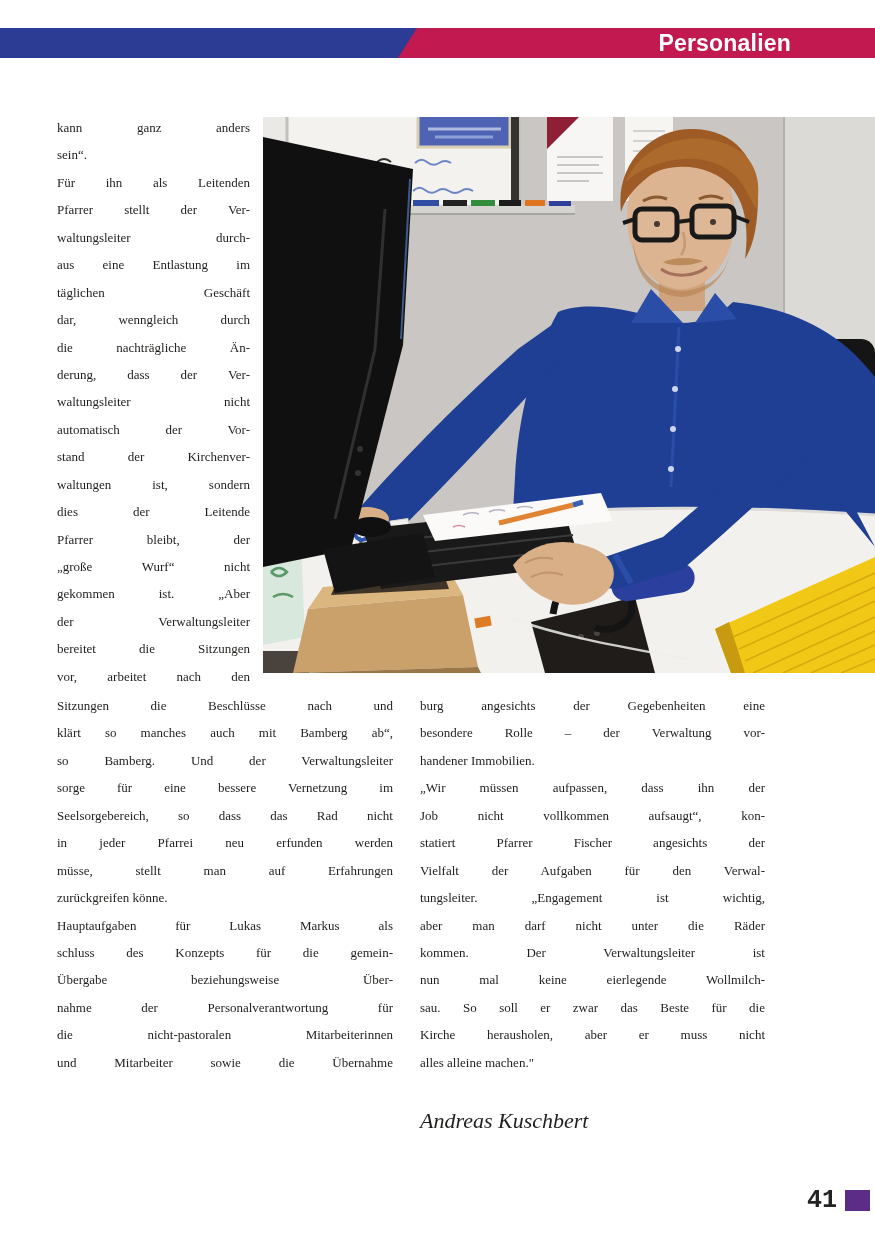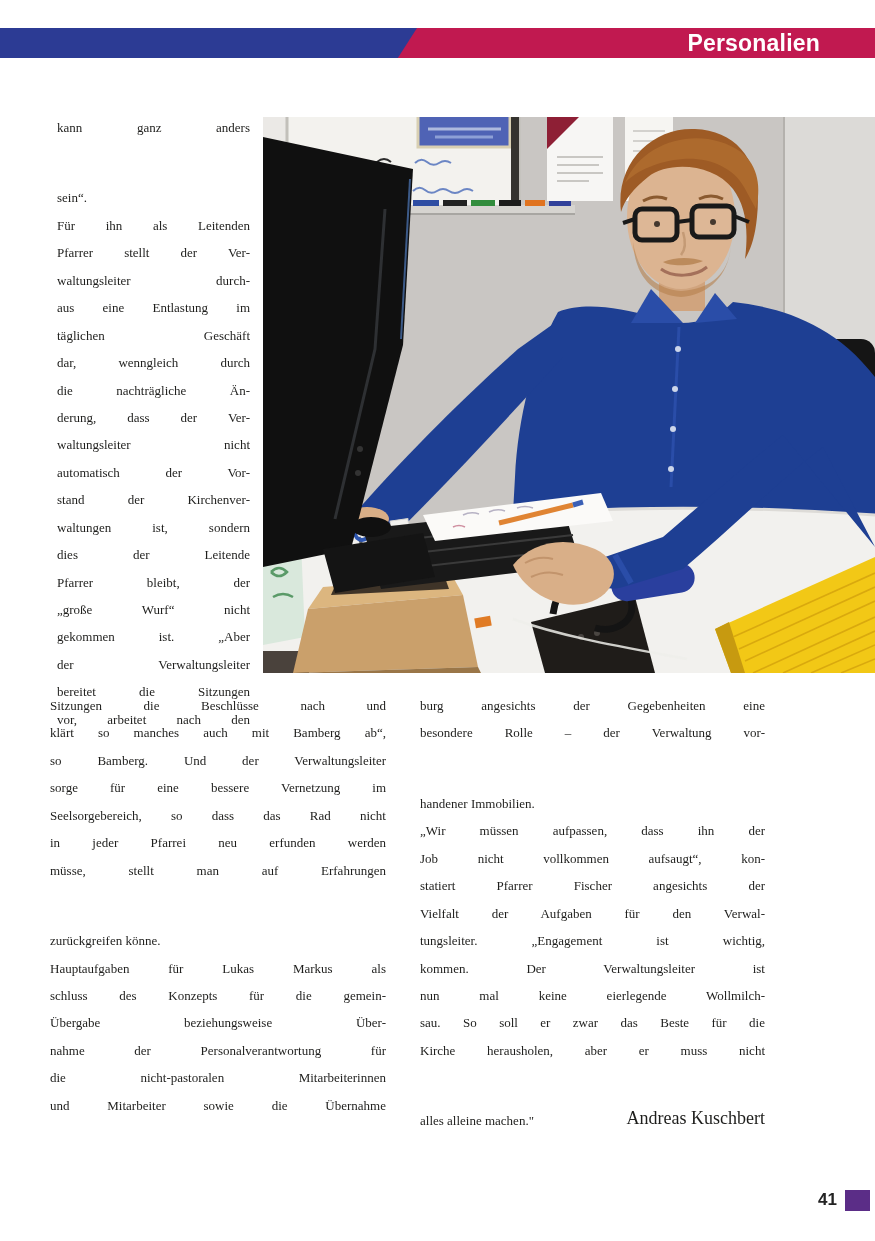--- a/index.html
+++ b/index.html
@@ -7,37 +7,37 @@
        font-family:"Liberation Serif", serif;color:#1e1e1c;}
   .page{position:absolute;inset:0;background:#ffffff;}
 
   
   .header-bar{position:absolute;left:0;top:28px;width:875px;height:30px;}
   .header-red{position:absolute;inset:0;background:var(--header-red,#c11950);}
   .header-blue{position:absolute;left:0;top:0;width:417px;height:30px;
                background:var(--header-blue,#2c3b94);
                clip-path:polygon(0 0,100% 0,95.4% 100%,0 100%);}
   .header-label{position:absolute;inset:0;line-height:30px;text-align:right;
-                padding-right:55px;color:#ffffff;font-family:"Liberation Sans",sans-serif;
+                padding-right:84px;color:#ffffff;font-family:"Liberation Sans",sans-serif;
                 font-weight:bold;font-size:23px;letter-spacing:.2px;}
 
   
   .col{position:absolute;font-size:13px;line-height:27.45px;}
   .col-narrow{left:57px;top:114px;width:193px;}
-  .col-wide-left{left:50px;top:692px;width:336px;}
+  .col-wide-left{left:57px;top:692px;width:336px;}
   .col-wide-right{left:420px;top:692px;width:345px;}
   .tline{text-align:justify;text-align-last:justify;height:27.45px;overflow:hidden;white-space:nowrap;}
-  .tline.pend{text-align-last:left;margin-top:43px;}
-  .signature{position:absolute;left:420px;top:1108px;width:345px;text-align:right;
-             font-size:18px;color:#1e1e1c;}
+  .tline.pend{text-align-last:left;}
+  .signature{position:absolute;left:420px;top:1108px;width:345px;text-align:left;
+             font-style:italic;font-size:22px;color:#1e1e1c;}
 
   
   .footer{position:absolute;top:1186px;left:700px;width:170px;height:28px;
           display:flex;justify-content:flex-end;align-items:center;gap:8px;}
-  .pagenum{font-family:Liberation Sans, sans-serif;font-weight:bold;font-size:17px;color:#232323;}
+  .pagenum{font-family:Liberation Mono, monospace;font-weight:bold;font-size:25px;color:#232323;}
   .pagesq{width:25px;height:21px;background:var(--footer-purple,#5b2d87);display:inline-block;}
 
   
   .photo{position:absolute;left:263px;top:117px;width:612px;height:556px;margin:0;overflow:hidden;}
   .photo svg{display:block;}
 </style>
 </head>
 <body>
 
 <div class="page">
@@ -272,20 +272,21 @@
     </div>
   <div class="col col-wide-right">
       <div class="tline">burg angesichts der Gegebenheiten eine</div>
       <div class="tline">besondere Rolle – der Verwaltung vor-</div>
       <div class="tline pend">handener Immobilien.</div>
       <div class="tline">„Wir müssen aufpassen, dass ihn der</div>
       <div class="tline">Job nicht vollkommen aufsaugt“, kon-</div>
       <div class="tline">statiert Pfarrer Fischer angesichts der</div>
       <div class="tline">Vielfalt der Aufgaben für den Verwal-</div>
       <div class="tline">tungsleiter. „Engagement ist wichtig,</div>
+      <div class="tline">aber man darf nicht unter die Räder</div>
       <div class="tline">kommen. Der Verwaltungsleiter ist</div>
       <div class="tline">nun mal keine eierlegende Wollmilch-</div>
       <div class="tline">sau. So soll er zwar das Beste für die</div>
       <div class="tline">Kirche herausholen, aber er muss nicht</div>
       <div class="tline pend">alles alleine machen."</div>
     </div>
 
   <div class="signature">Andreas Kuschbert</div>
 
   <div class="footer">

